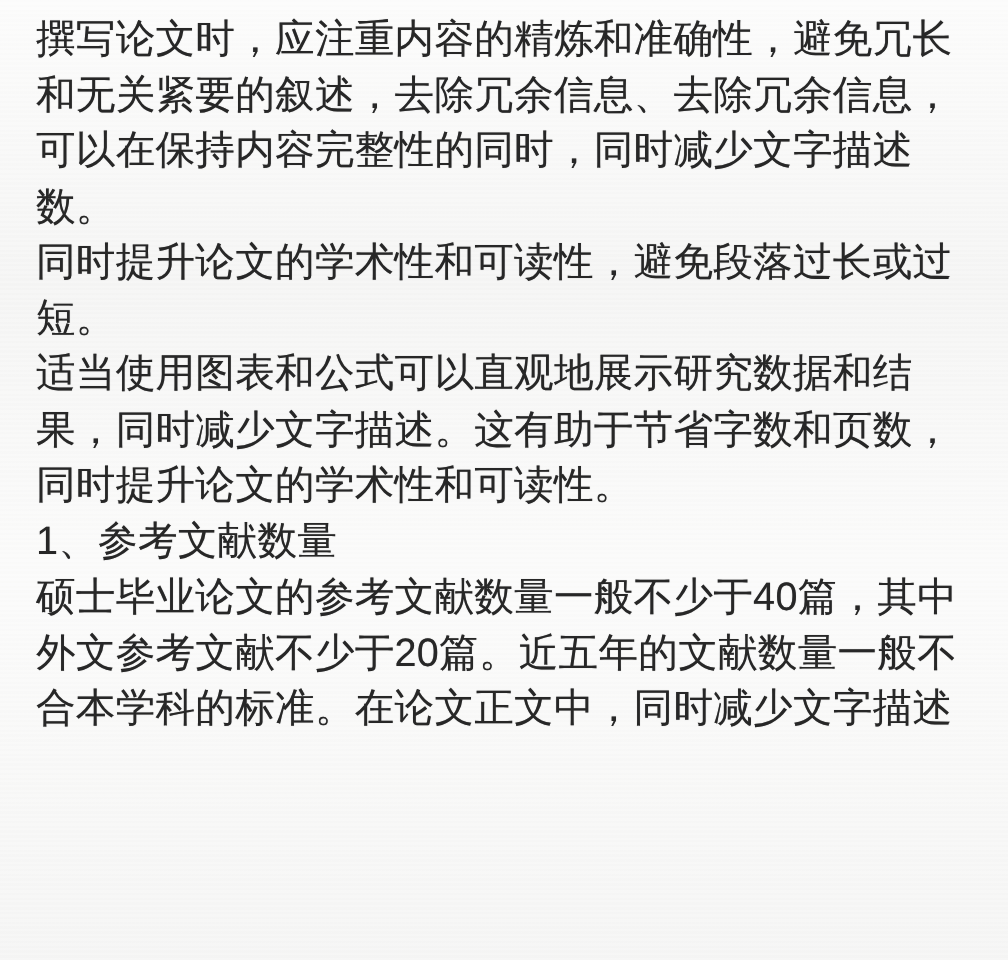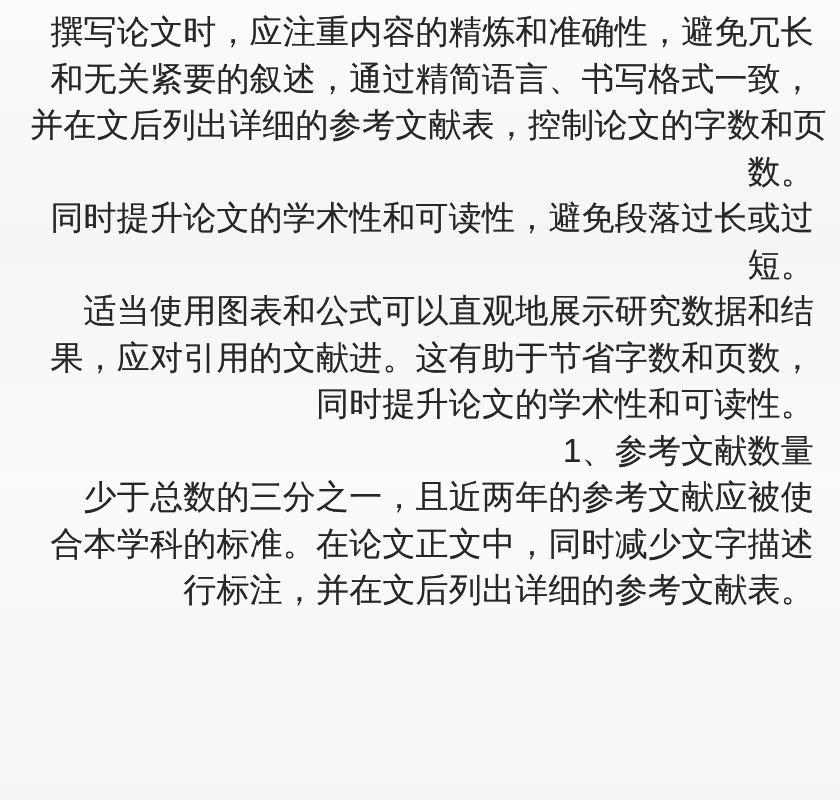--- a/index.html
+++ b/index.html
@@ -26,35 +26,34 @@
       -webkit-font-smoothing: antialiased;
     }
     .text-block {
       width: 100%;
     }
     .line {
       white-space: nowrap;
       height: 46.5px;
       letter-spacing: 0.2px;
       text-shadow: 0 0 0.6px rgba(40,40,40,0.55);
-      text-align: right;
     }
   </style>
 </head>
 <body>
 
 <div class="page">
   <div class="text-block">
     <div class="line">撰写论文时，应注重内容的精炼和准确性，避免冗长</div>
-    <div class="line">和无关紧要的叙述，通过精简语言、书写格式一致，</div>
-    <div class="line">并在文后列出详细的参考文献表，控制论文的字数和页</div>
+    <div class="line">和无关紧要的叙述，去除冗余信息、去除冗余信息，</div>
+    <div class="line">可以在保持内容完整性的同时，同时减少文字描述</div>
     <div class="line">数。</div>
     <div class="line">同时提升论文的学术性和可读性，避免段落过长或过</div>
     <div class="line">短。</div>
     <div class="line">适当使用图表和公式可以直观地展示研究数据和结</div>
-    <div class="line">果，应对引用的文献进。这有助于节省字数和页数，</div>
+    <div class="line">果，同时减少文字描述。这有助于节省字数和页数，</div>
     <div class="line">同时提升论文的学术性和可读性。</div>
     <div class="line">1、参考文献数量</div>
-    <div class="line">少于总数的三分之一，且近两年的参考文献应被使</div>
+    <div class="line">硕士毕业论文的参考文献数量一般不少于40篇，其中</div>
+    <div class="line">外文参考文献不少于20篇。近五年的文献数量一般不</div>
     <div class="line">合本学科的标准。在论文正文中，同时减少文字描述</div>
-    <div class="line">行标注，并在文后列出详细的参考文献表。</div>
   </div>
 </div>
 
 </body></html>

